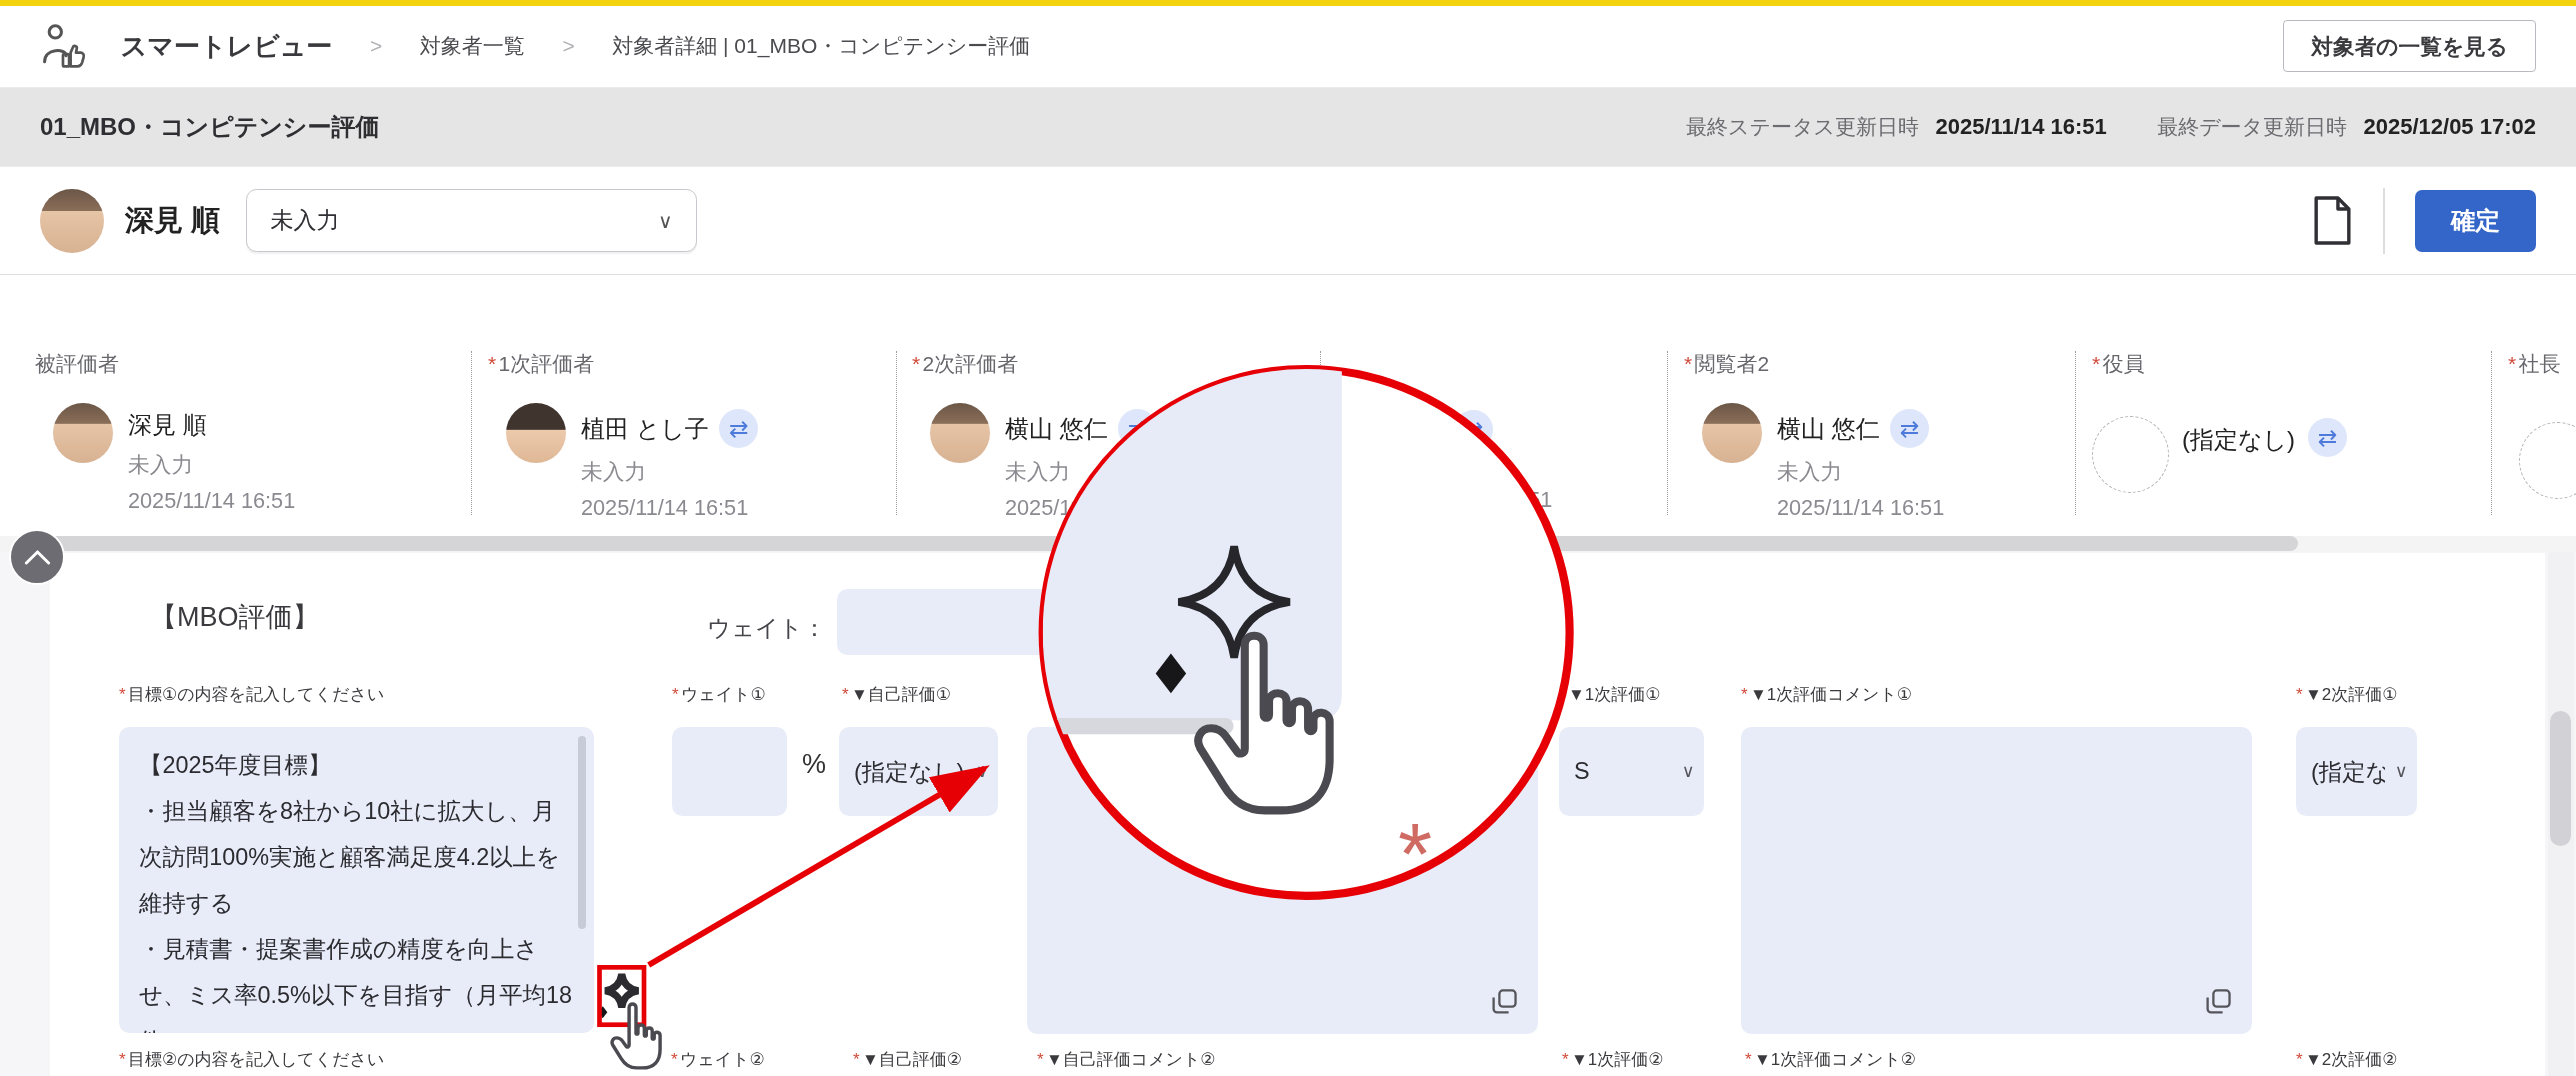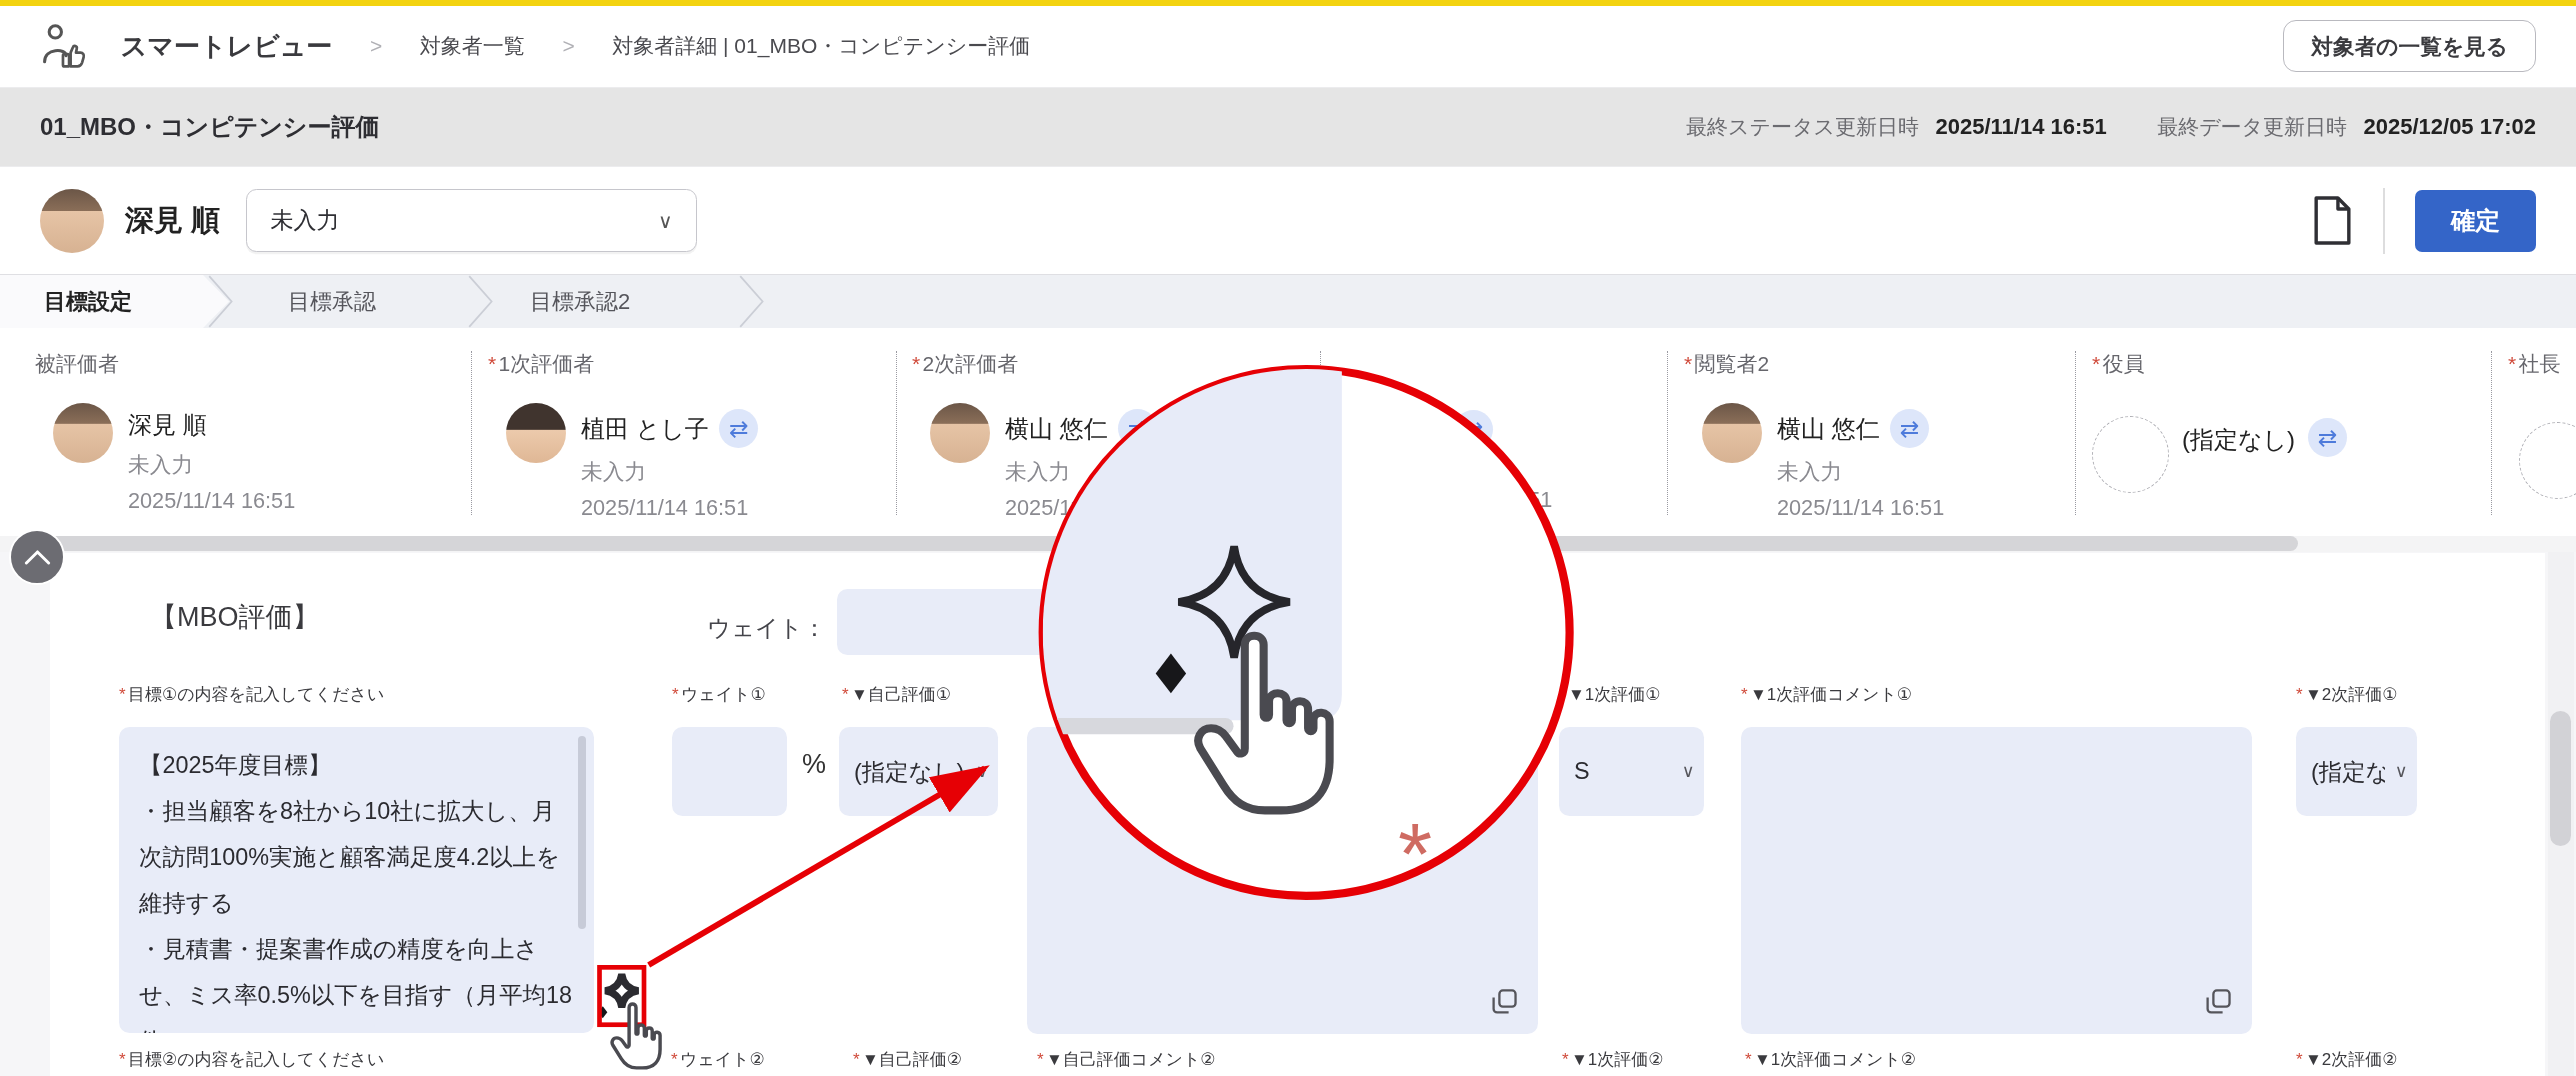--- a/index.html
+++ b/index.html
@@ -9,21 +9,21 @@
   
   .topbar{position:absolute;left:0;top:0;width:2576px;height:5.9px;background:#F3D310;}
 
   
   .crumbbar{position:absolute;left:0;top:5.9px;width:2576px;height:82px;display:flex;align-items:center;
     padding:0 40px;box-sizing:border-box;border-bottom:1.2px solid #ececee;background:#fff;gap:20px;}
   .applogo{width:49px;height:49px;flex:0 0 auto;}
   .appname{font-size:26px;font-weight:bold;color:#3a3a3e;margin-left:11.7px;white-space:nowrap;}
   .crumbsep{font-size:21px;color:#b0b0b5;margin:0 17.6px;}
   .crumblink{font-size:21px;color:#4a4a4f;white-space:nowrap;}
-  .listbtn{margin-left:auto;height:50px;padding:0 27px;border:1.8px solid #b9b9bf;border-radius:13px;
+  .listbtn{margin-left:auto;height:50px;padding:0 27px;border:1.8px solid #b9b9bf;border-radius:4px;
     background:#fff;display:flex;align-items:center;font-size:21.7px;font-weight:bold;color:#3a3a3e;white-space:nowrap;}
 
   
   .titlebar{position:absolute;left:0;top:88px;width:2576px;height:79px;display:flex;align-items:center;
     padding:0 40px;box-sizing:border-box;border-bottom:1.2px solid #ececee;background:#e5e5e5;}
   .sheet-title{font-size:24px;font-weight:bold;color:#2e2e33;}
   .title-right{margin-left:auto;display:flex;align-items:center;gap:16.4px;white-space:nowrap;}
   .meta-label{font-size:21px;color:#6b6b70;}
   .meta-value{font-size:22px;font-weight:bold;color:#222;}
   .meta-gap{width:17.6px;}
@@ -141,35 +141,20 @@
     <div class="subject-right">
       <svg class="docicon" viewBox="0 0 58 72">
         <path d="M5 3 h32 l16 16 v50 h-48 z" fill="none" stroke="#2f2f34" stroke-width="5" stroke-linejoin="round"></path>
         <path d="M37 3 v16 h16" fill="none" stroke="#2f2f34" stroke-width="5" stroke-linejoin="round"></path>
       </svg>
       <div class="vdivider"></div>
       <div class="confirmbtn">確定</div>
     </div>
   </div>
 
-  <div class="tabs">
-    <div class="tab-active-shape"></div>
-    <span class="tab-label active" style="left:44px;">目標設定</span>
-    <svg class="tabsep" style="left:208px;" width="26" height="53" viewBox="0 0 44 90">
-        <polyline points="2,2 40,45 2,88" fill="none" stroke="#cbced6" stroke-width="3"></polyline>
-      </svg>
-    <span class="tab-label" style="left:288px;">目標承認</span>
-    <svg class="tabsep" style="left:468px;" width="26" height="53" viewBox="0 0 44 90">
-        <polyline points="2,2 40,45 2,88" fill="none" stroke="#cbced6" stroke-width="3"></polyline>
-      </svg>
-    <span class="tab-label" style="left:530px;">目標承認2</span>
-    <svg class="tabsep" style="left:739px;" width="26" height="53" viewBox="0 0 44 90">
-        <polyline points="2,2 40,45 2,88" fill="none" stroke="#cbced6" stroke-width="3"></polyline>
-      </svg>
-  </div>
 
   <div class="cardsrow">
     <div class="cardsep" style="left:471px;"></div>
     <div class="cardsep" style="left:896px;"></div>
     <div class="cardsep" style="left:1320px;"></div>
     <div class="cardsep" style="left:1667px;"></div>
     <div class="cardsep" style="left:2075px;"></div>
     <div class="cardsep" style="left:2491px;"></div>
 
     <div class="card" style="left:35px;width:433px;">

